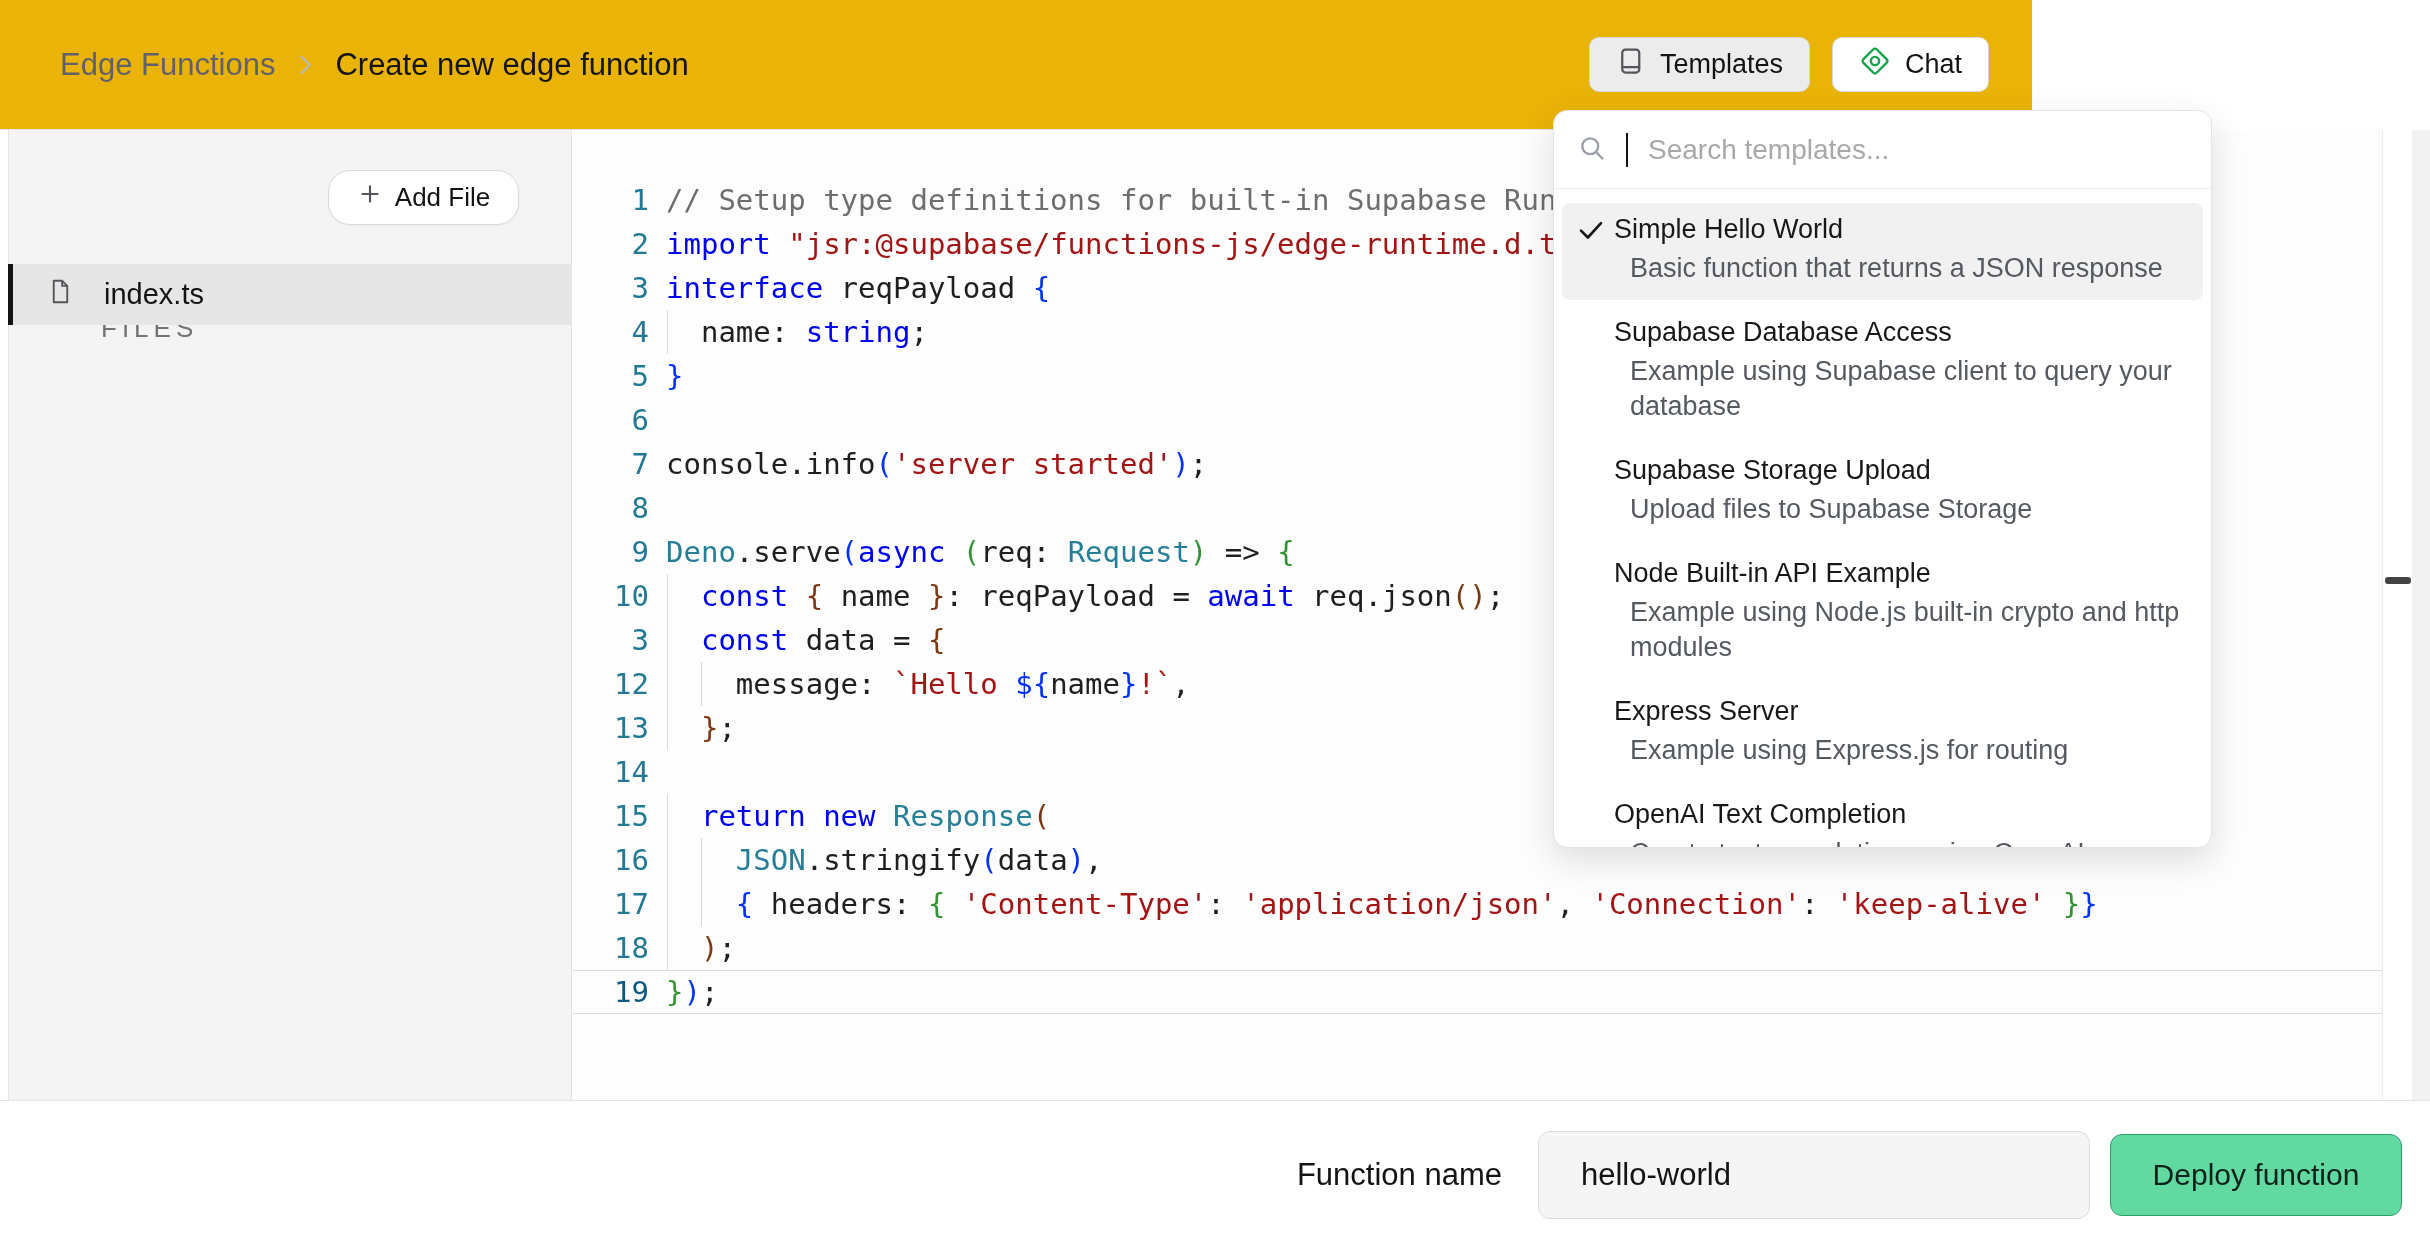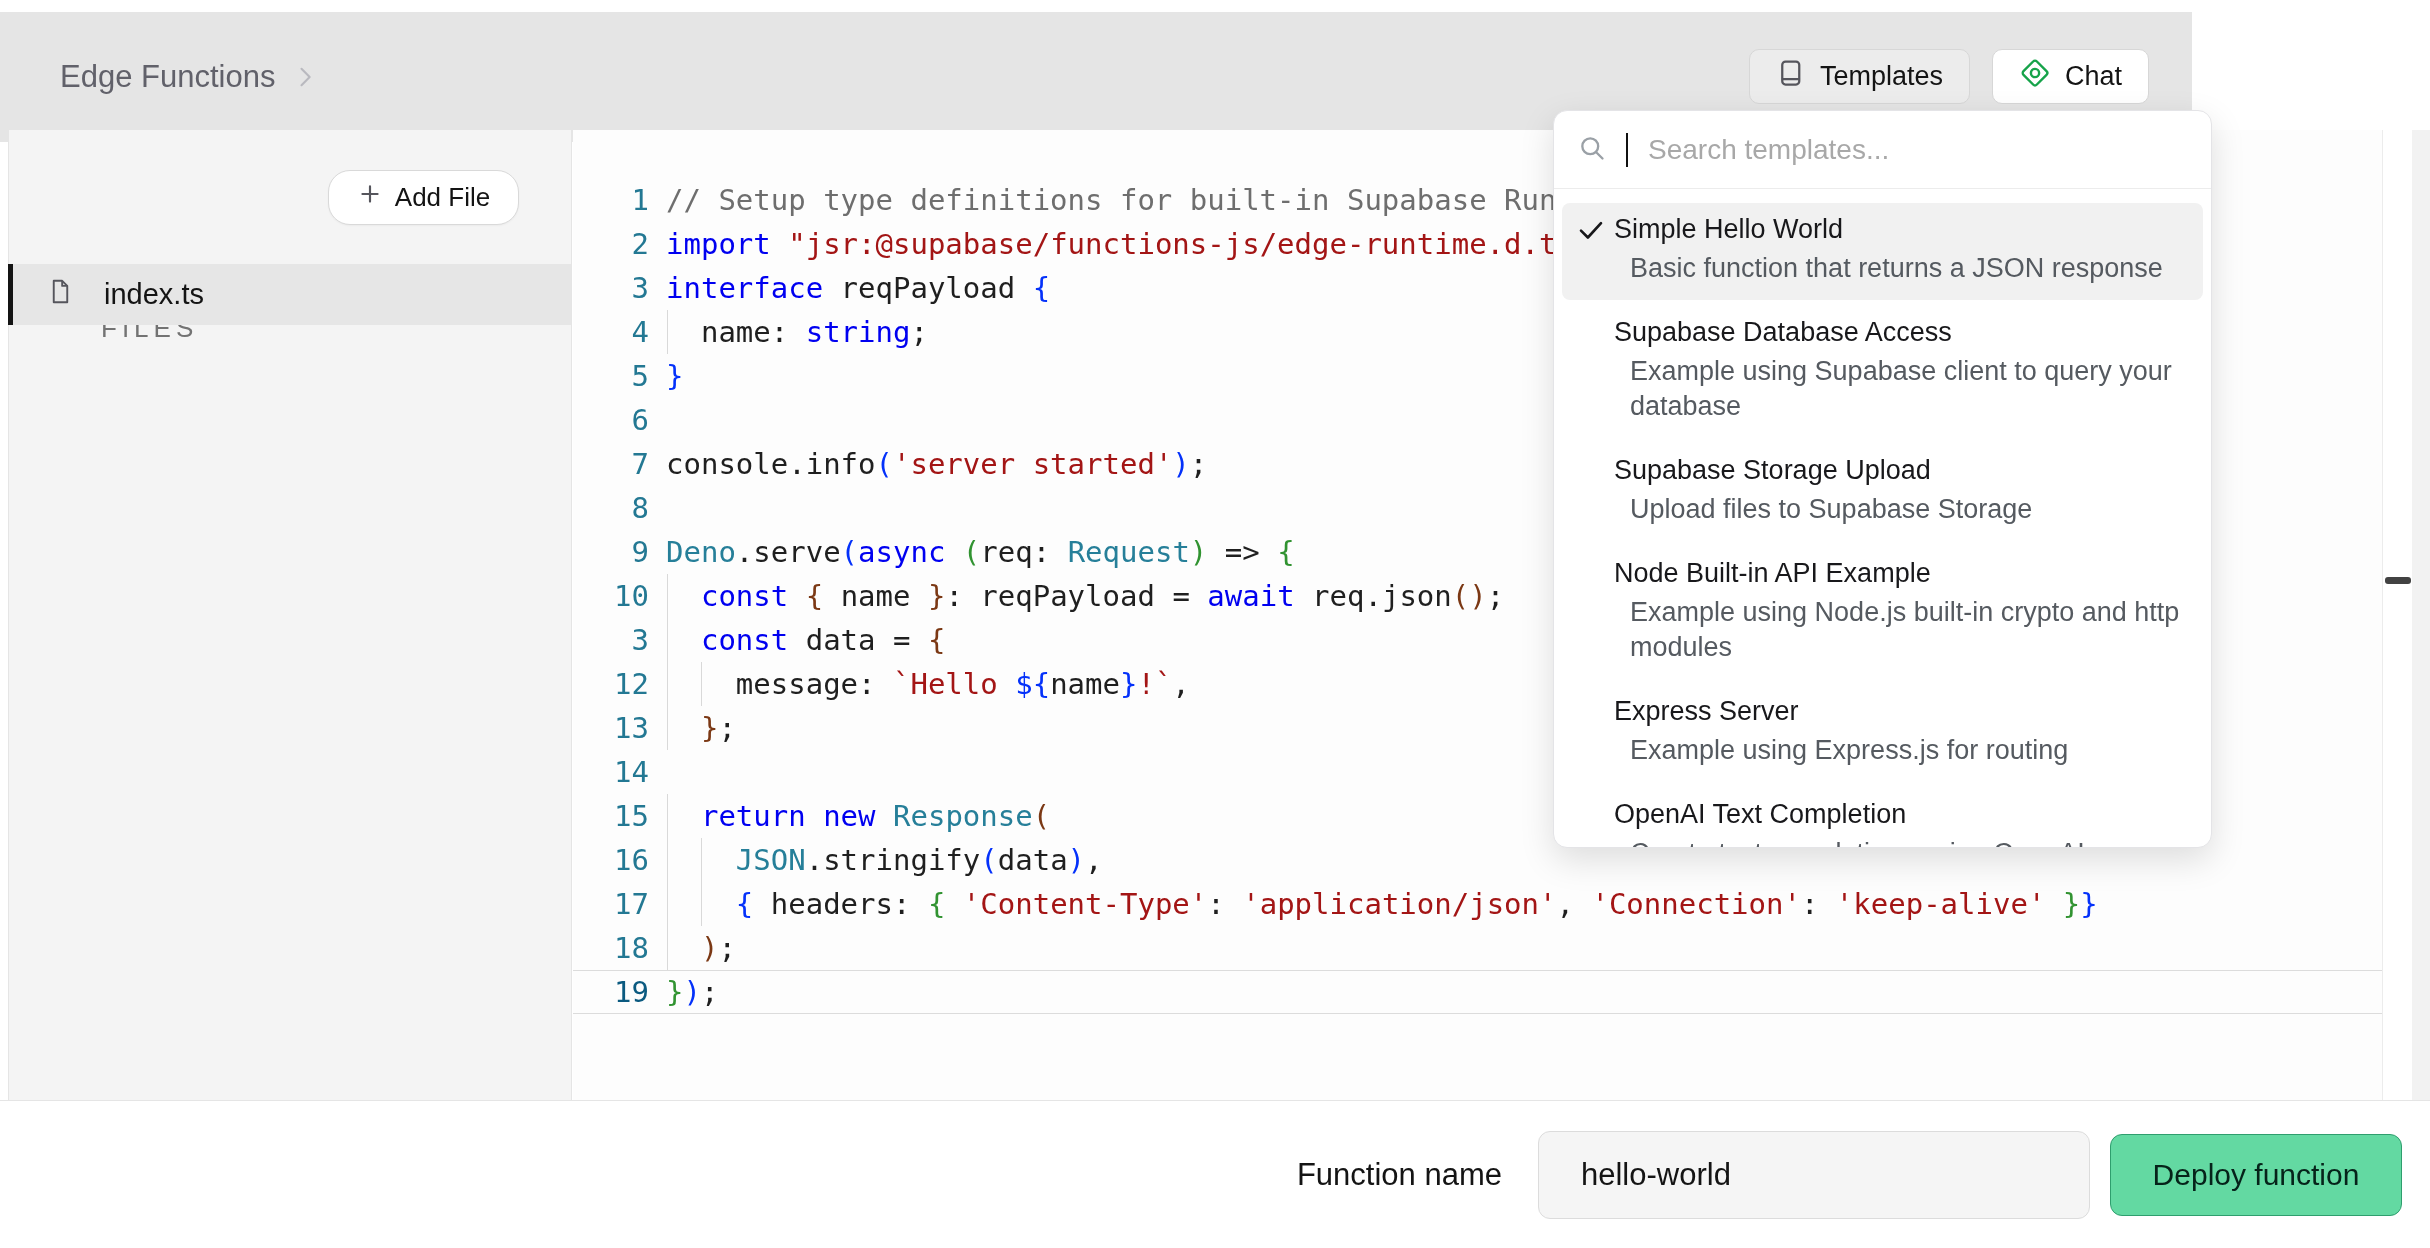--- a/index.html
+++ b/index.html
@@ -7,21 +7,21 @@
     --code-default:#1f1f1f; --b1:#0431fa; --b2:#319331; --b3:#7b3814;
     --ln:#237893; --ln-active:#0b5a80;
     --deploy-bg:#63d9a2; --deploy-border:#2f9e6e; --deploy-text:#06231a;
     --icon-green:#16a34a; --border:#e5e5e5;
   }
   *{margin:0;padding:0;box-sizing:border-box;}
   html,body{width:2430px;height:1248px;overflow:hidden;}
   body{font-family:"Liberation Sans",sans-serif;background:#ffffff;position:relative;color:#18181b;}
 
   
-  .app-header{position:absolute;left:0;top:12px;width:2192px;height:130px;background:#e5e5e5;
+  .app-header{position:absolute;left:0;top:0;width:2032px;height:130px;background:#eab308;
     border-bottom:1px solid var(--border);display:flex;align-items:center;justify-content:space-between;
     padding:0 43px 0 60px;}
   .breadcrumb{display:flex;align-items:center;gap:16px;font-size:31px;}
   .crumb-root{color:#61616a;}
   .crumb-sep{display:flex;align-items:center;}
   .crumb-title{color:#141414;}
   .header-actions{display:flex;align-items:flex-start;gap:22px;}
   .hbtn{height:55px;display:flex;align-items:center;gap:14px;border-radius:10px;
     border:1px solid #d7d7d7;font-size:27px;color:#141414;padding:0 26px;cursor:pointer;background:#fff;}
   .hbtn.templates{background:#ececec;}
@@ -86,20 +86,21 @@
 <body>
 
 <header class="app-header">
   <div class="breadcrumb">
     <span class="crumb-root">Edge Functions</span>
     <span class="crumb-sep">
       <svg width="28" height="28" viewBox="0 0 24 24" fill="none" stroke="#b9b9bf" stroke-width="1.8" stroke-linecap="round" stroke-linejoin="round">
           <path d="M9 5l7 7-7 7"></path>
         </svg>
     </span>
+    <span class="crumb-title">Create new edge function</span>
   </div>
   <div class="header-actions">
     <button class="hbtn templates">
       <span>
         <svg width="30" height="30" viewBox="0 0 24 24" fill="none" stroke="#55555c" stroke-width="1.8" stroke-linecap="round" stroke-linejoin="round">
             <rect x="5" y="2.8" width="13.6" height="18.4" rx="2.6"></rect>
             <path d="M5.4 16.8h13"></path>
           </svg>
       </span>
       <span>Templates</span>

